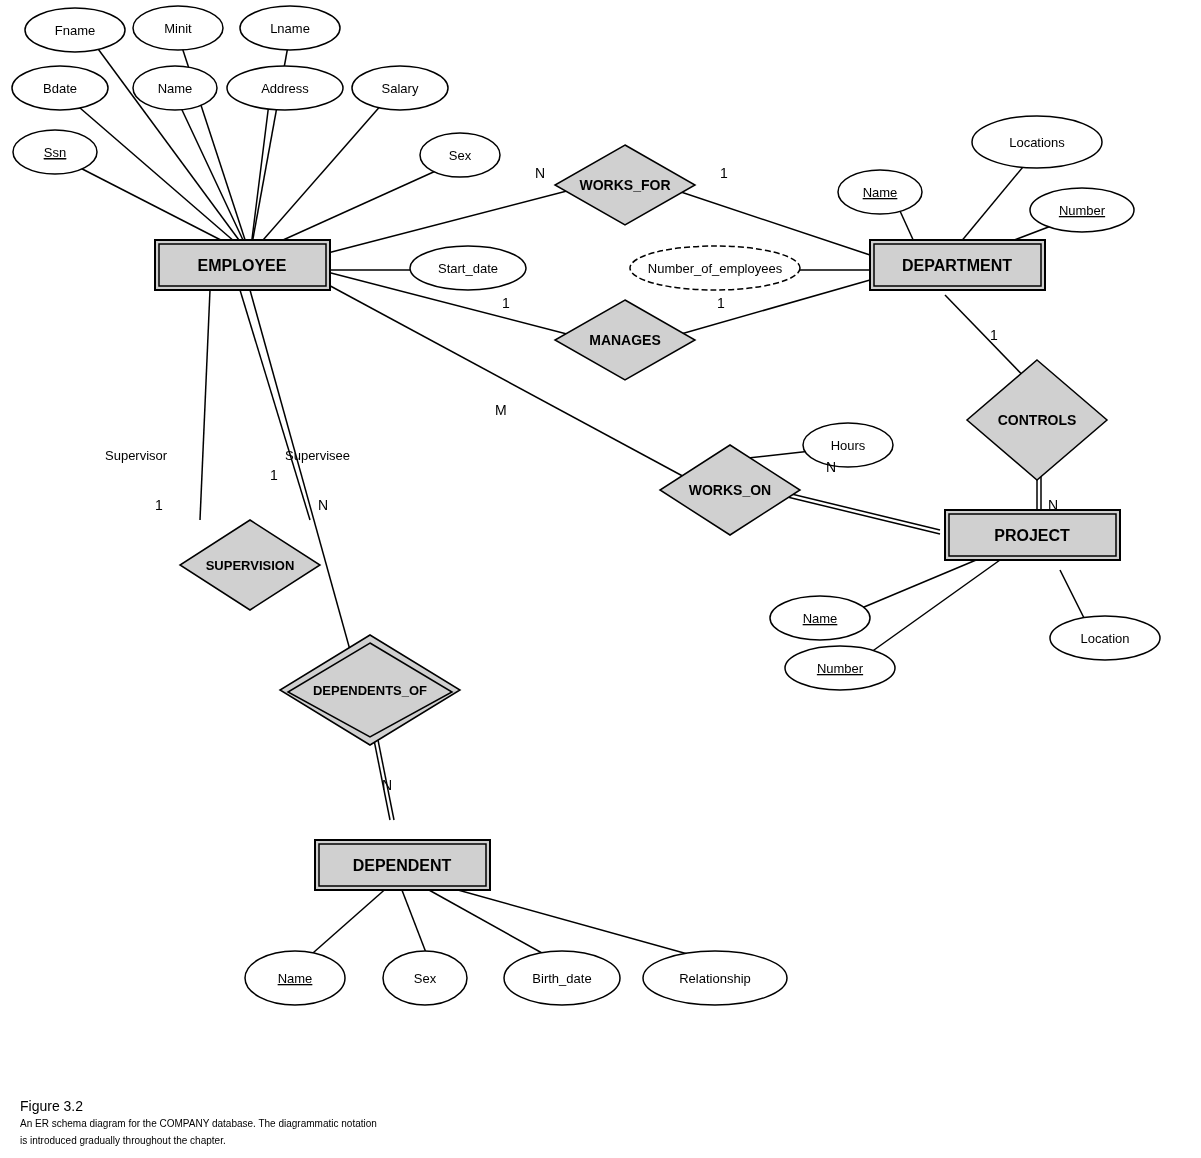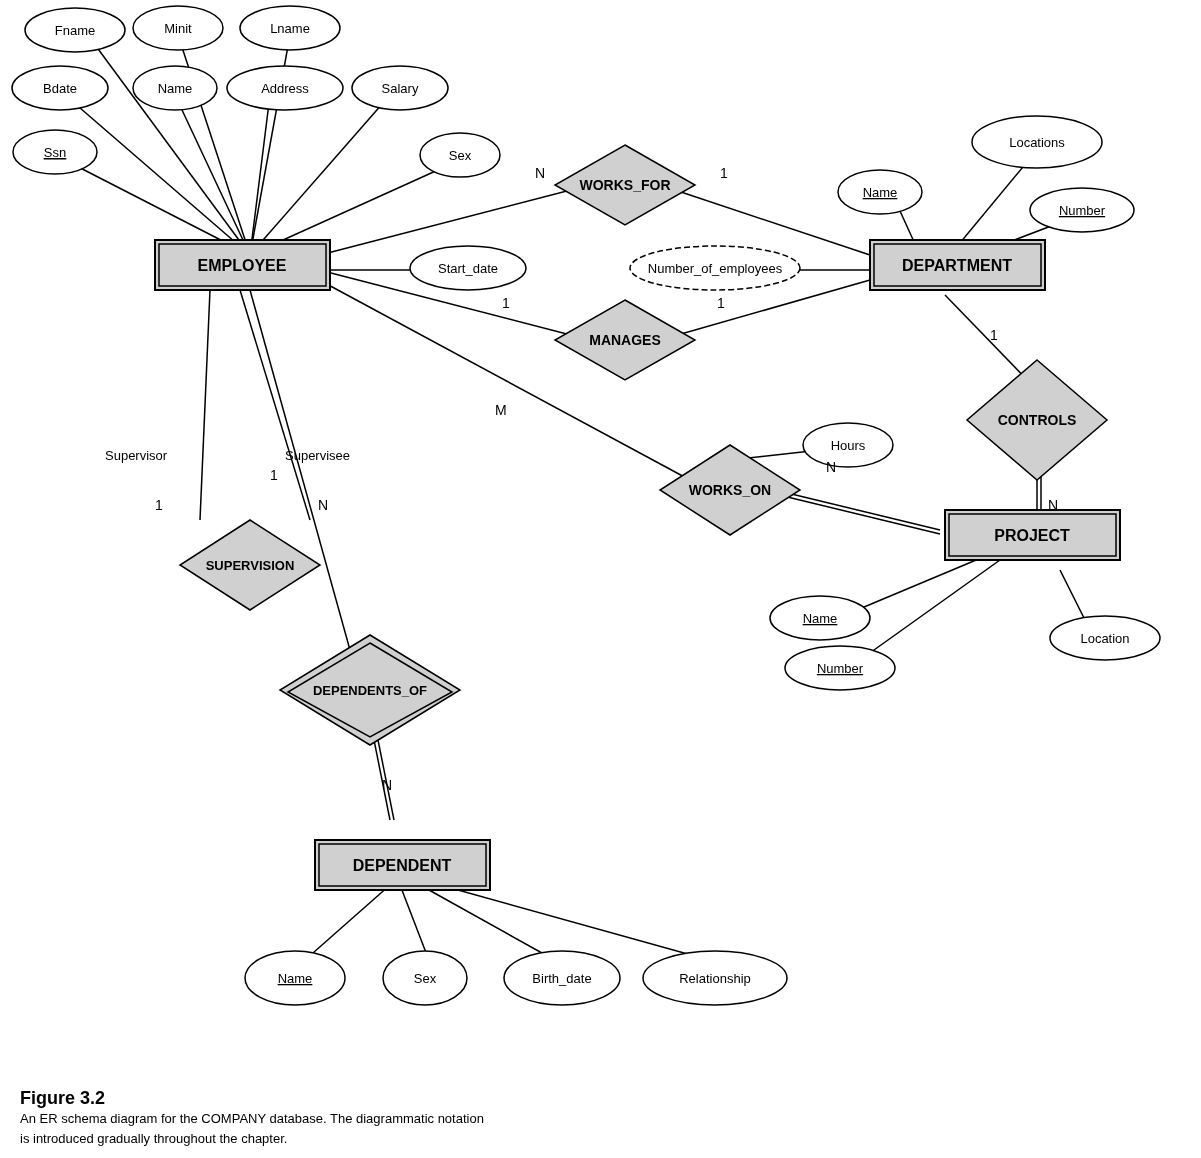--- a/index.html
+++ b/index.html
@@ -23,25 +23,25 @@
       width: 1201px;
       height: 1080px;
     }
     .caption {
       position: absolute;
       bottom: 10px;
       left: 20px;
       width: 700px;
     }
     .caption-title {
-      font-weight: bold;
-      font-size: 18px;
+      font-weight: normal;
+      font-size: 14px;
     }
     .caption-text {
-      font-size: 13px;
+      font-size: 10px;
       margin-top: 14px;
       line-height: 1.5;
       text-align: center;
     }
   </style>
 </head>
 <body>
 
 <div id="diagram-container">
   <svg id="er-diagram" viewBox="0 0 1201 1080" xmlns="http://www.w3.org/2000/svg">

